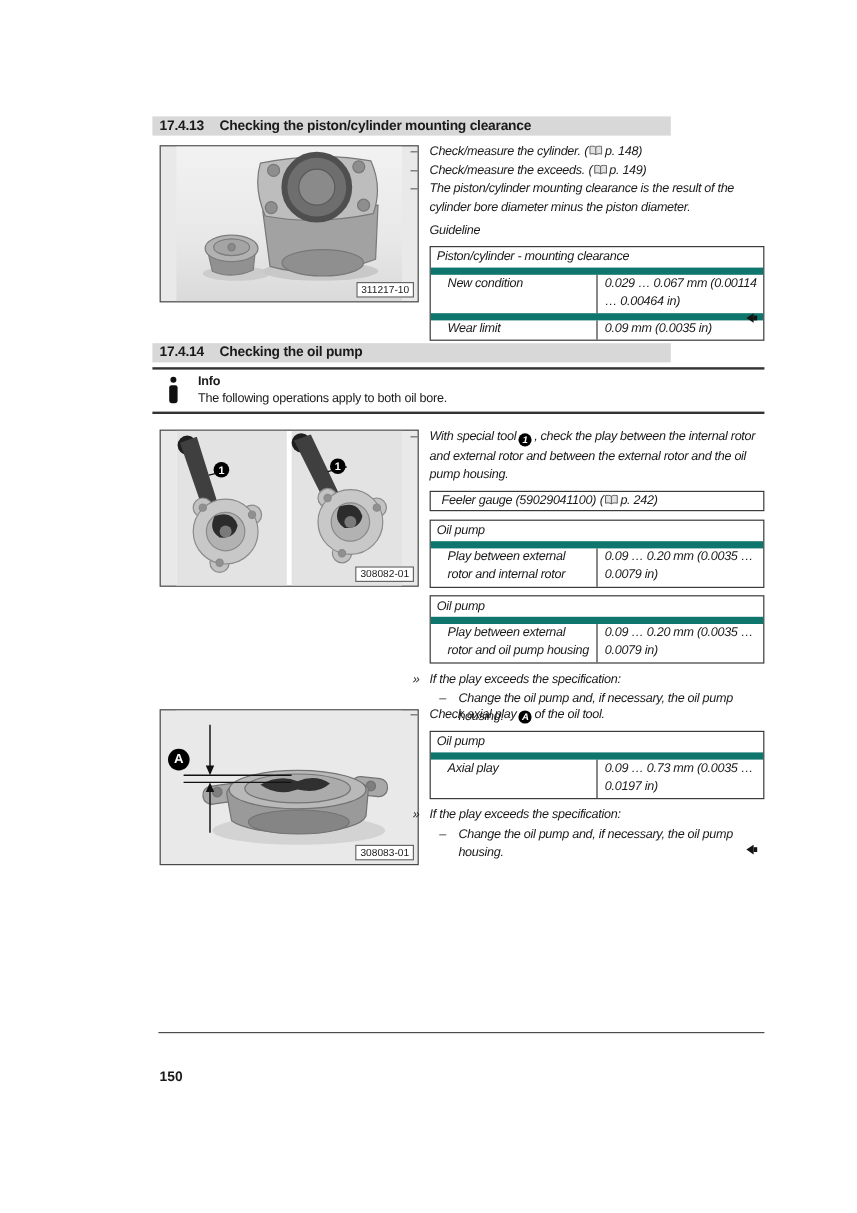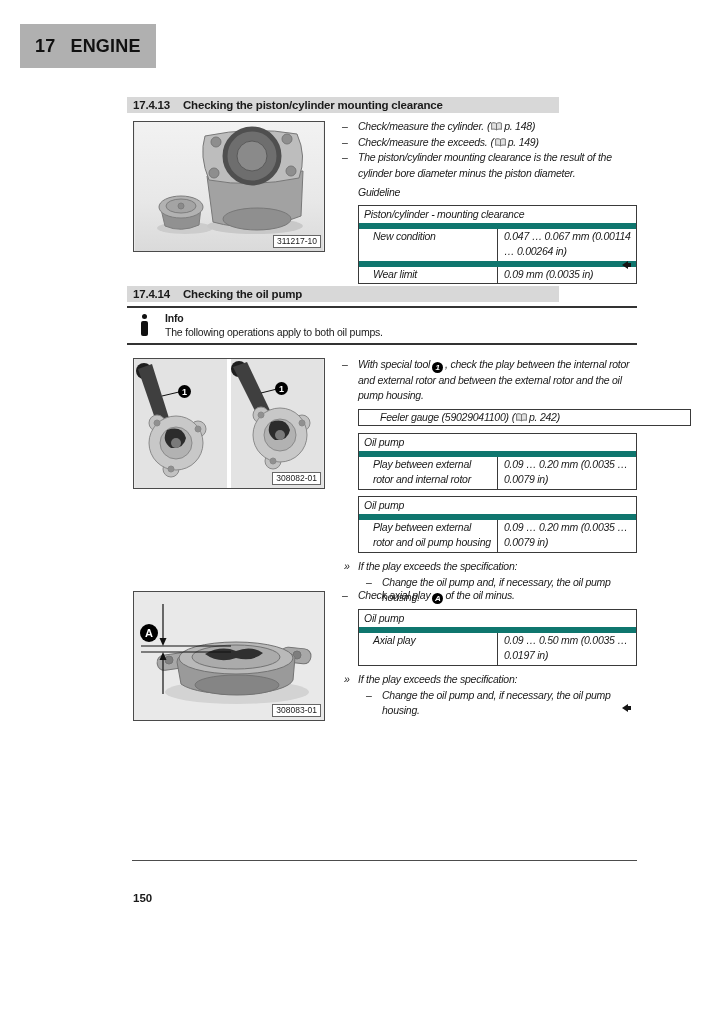--- a/index.html
+++ b/index.html
@@ -21,21 +21,21 @@
   .sec-bar {
     position:absolute; left:127px; width:432px; height:16px; background:#d8d8d8;
     display:flex; align-items:center; padding-left:6px;
     font-size:11.5px; font-weight:bold; letter-spacing:-0.2px;
   }
   .sec-bar .sec-num { width:50px; flex:none; }
   #sec1-bar { top:97px; }
   #sec2-bar { top:286px; }
 
   
-  .figure { position:absolute; left:133px; width:192px; border:1px solid #4a4a4a; background:#e9e9e9; }
+  .figure { position:absolute; left:133px; width:216px; border:1px solid #4a4a4a; background:#e9e9e9; }
   #figure1 { top:121px; height:131px; }
   #figure2 { top:358px; height:131px; }
   #figure3 { top:591px; height:130px; }
   .figure svg { display:block; width:100%; height:100%; }
   .fig-caption {
     position:absolute; right:3px; bottom:3px; background:#fff; border:1px solid #666;
     font-size:8.5px; line-height:11px; padding:0 3px; letter-spacing:0;
   }
   .fig-badge {
     position:absolute; background:#000; color:#fff; border-radius:50%;
@@ -59,22 +59,22 @@
 
   
   .spec-table { margin-left:18px; width:279px; border:1px solid #3a3a3a; margin-top:4px; background:#fff; }
   .spec-title { padding:0 5px; height:17px; line-height:16px; }
   .spec-row { display:flex; border-top:6px solid #0f766e; }
   .spec-label { width:139px; flex:none; border-right:1px solid #3a3a3a; padding:0 4px 1px 14px; }
   .spec-value { flex:1; padding:0 4px 1px 6px; }
 
   
   .toolbox {
-    margin-left:18px; width:333px; border:1px solid #3a3a3a; margin-top:5px; margin-bottom:7px;
-    height:17px; line-height:15px; padding-left:21px; white-space:nowrap; overflow:hidden;
+    margin-left:18px; width:279px; border:1px solid #3a3a3a; margin-top:5px; margin-bottom:7px;
+    height:17px; line-height:15px; padding-left:9px; white-space:nowrap; overflow:hidden;
   }
 
   
   .cond { margin-top:6px; }
   .cond-head { display:flex; }
   .cond-head .chev { width:18px; padding-left:4px; flex:none; }
   .cond-head .chev::before { content:"»"; }
   .cond-act { display:flex; margin-left:26px; margin-top:0.5px; }
   .cond-act .dash { width:16px; flex:none; }
   .cond-act .dash::before { content:"–"; }
@@ -114,24 +114,20 @@
 
   
   .bottom-rule { position:absolute; left:132px; top:860px; width:505px; height:1px; background:#4c4c4c; }
   .page-num { position:absolute; left:133px; top:892px; font-size:11.5px; font-weight:bold; }
 </style>
 </head>
 <body>
 
 <div class="page">
 
-  <div class="chapter-box">
-    <span>17</span>
-    <span>ENGINE</span>
-  </div>
 
   <div class="sec-bar" id="sec1-bar">
     <span class="sec-num">17.4.13</span>
     <span>Checking the piston/cylinder mounting clearance</span>
   </div>
 
   <div class="figure" id="figure1">
     <svg viewBox="0 0 188 129">
       <defs>
         <linearGradient id="g1" x1="0" y1="0" x2="0" y2="1">
@@ -181,21 +177,21 @@
     </div>
     <div class="li">
       <span class="dash"></span>
       <span class="li-text">The piston/cylinder mounting clearance is the result of the cylinder bore diameter minus the piston diameter.</span>
     </div>
     <div class="guideline">Guideline</div>
     <div class="spec-table">
       <div class="spec-title">Piston/cylinder - mounting clearance</div>
       <div class="spec-row">
         <div class="spec-label">New condition</div>
-        <div class="spec-value">0.047 … 0.067 mm (0.00114 … 0.00264 in)</div>
+        <div class="spec-value">0.029 … 0.067 mm (0.00114 … 0.00464 in)</div>
       </div>
       <div class="spec-row">
         <div class="spec-label">Wear limit</div>
         <div class="spec-value">0.09 mm (0.0035 in)</div>
       </div>
     </div>
   </div>
 
   <span class="end-marker" id="end1">
       <span class="tri"></span>
@@ -207,21 +203,21 @@
     <span>Checking the oil pump</span>
   </div>
 
   <div class="info-box">
     <span class="info-icon">
         <span class="dot"></span>
         <span class="stem"></span>
       </span>
     <div class="info-content">
       <div class="info-title">Info</div>
-      <div class="info-text">The following operations apply to both oil pumps.</div>
+      <div class="info-text">The following operations apply to both oil bore.</div>
     </div>
   </div>
 
   <div class="figure" id="figure2">
     <svg viewBox="0 0 188 129">
       <rect width="188" height="129" fill="#ffffff"></rect>
       <rect x="0" y="0" width="92" height="129" fill="#e3e3e3"></rect>
       <rect x="96" y="0" width="92" height="129" fill="#e3e3e3"></rect>
 
       <g>
@@ -326,27 +322,27 @@
       <polygon points="24.5,46 31.5,46 28,54" fill="#111"></polygon>
       <polygon points="24.5,68 31.5,68 28,60" fill="#111"></polygon>
     </svg>
     <span class="fig-badge big" style="left:6px; top:32px;">A</span>
     <span class="fig-caption">308083-01</span>
   </div>
 
   <div class="col" id="col2b">
     <div class="li">
       <span class="dash"></span>
-      <span class="li-text"><span>Check axial play</span><span class="badge">A</span><span>of the oil minus.</span></span>
+      <span class="li-text"><span>Check axial play</span><span class="badge">A</span><span>of the oil tool.</span></span>
     </div>
     <div class="spec-table" style="margin-top:5px;">
       <div class="spec-title">Oil pump</div>
       <div class="spec-row">
         <div class="spec-label">Axial play</div>
-        <div class="spec-value">0.09 … 0.50 mm (0.0035 … 0.0197 in)</div>
+        <div class="spec-value">0.09 … 0.73 mm (0.0035 … 0.0197 in)</div>
       </div>
     </div>
     <div class="cond">
       <div class="cond-head">
         <span class="chev"></span>
         <span>If the play exceeds the specification:</span>
       </div>
       <div class="cond-act">
         <span class="dash"></span>
         <span>Change the oil pump and, if necessary, the oil pump housing.</span>

